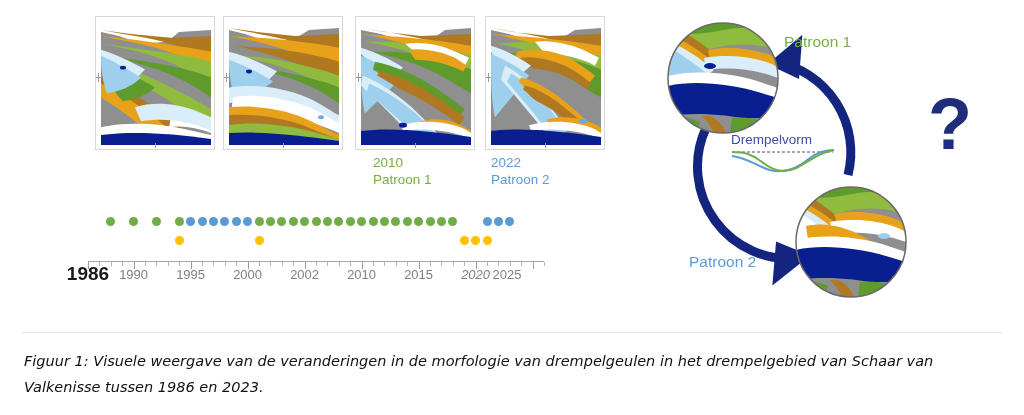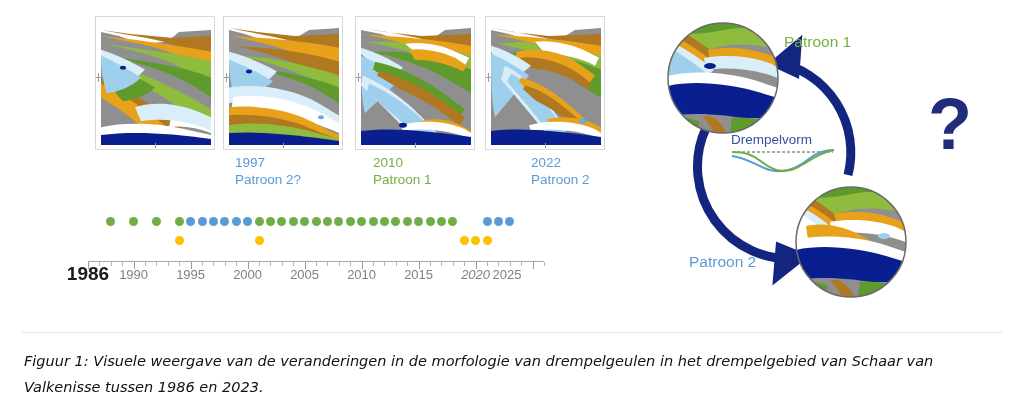--- a/index.html
+++ b/index.html
@@ -175,29 +175,25 @@
           <path d="M38,104 C60,98 86,100 104,108 L110,112 L110,118 C92,110 62,106 40,110 Z" fill="#ffffff"></path>
           <path d="M0,110 C28,106 70,110 110,116 L110,124 L0,124 Z" fill="#0a1f8f"></path>
           <ellipse cx="92" cy="100" rx="4" ry="2.5" fill="#6fa8dc"></ellipse>
         </svg>
       </div>
       <div class="tickmark tick-bot"></div>
     </div>
   </div>
 
   <div class="captions">
-    <div class="caption cap-blue" style="left:140px;">
-      <span class="l2">1997</span>
-      <span class="l2">Patroon 2?</span>
-    </div>
     <div class="caption cap-green" style="left:278px;">
       <span class="l2">2010</span>
       <span class="l2">Patroon 1</span>
     </div>
-    <div class="caption cap-blue" style="left:436px;">
+    <div class="caption cap-blue" style="left:396px;">
       <span class="l2">2022</span>
       <span class="l2">Patroon 2</span>
     </div>
   </div>
 
   <div class="timeline">
     <div class="dots-layer" id="dots-layer">
         <div class="dot" style="background: rgb(112, 173, 71); left: 66.3px; top: 12px;"></div>
         <div class="dot" style="background: rgb(112, 173, 71); left: 89.1px; top: 12px;"></div>
         <div class="dot" style="background: rgb(112, 173, 71); left: 111.9px; top: 12px;"></div>
@@ -277,21 +273,21 @@
         <div class="axis-tick minor" style="left: 469.8px;"></div>
         <div class="axis-tick minor" style="left: 481.2px;"></div>
         <div class="axis-tick major" style="left: 492.6px;"></div>
         <div class="axis-tick minor" style="left: 504px;"></div>
       </div>
     <div id="axis-labels">
         <div class="axis-label first" style="left: 48px;">1986</div>
         <div class="axis-label" style="left: 93.6px;">1990</div>
         <div class="axis-label" style="left: 150.6px;">1995</div>
         <div class="axis-label" style="left: 207.6px;">2000</div>
-        <div class="axis-label" style="left: 264.6px;">2005</div>
+        <div class="axis-label" style="left: 264.6px;">2002</div>
         <div class="axis-label" style="left: 321.6px;">2010</div>
         <div class="axis-label" style="left: 378.6px;">2015</div>
         <div class="axis-label" style="left: 435.6px; font-style: italic;">2020</div>
         <div class="axis-label" style="left: 467px;">2025</div>
       </div>
   </div>
 
   <div class="cycle">
     <svg width="290" height="300" viewBox="0 0 290 300">
       <defs>

